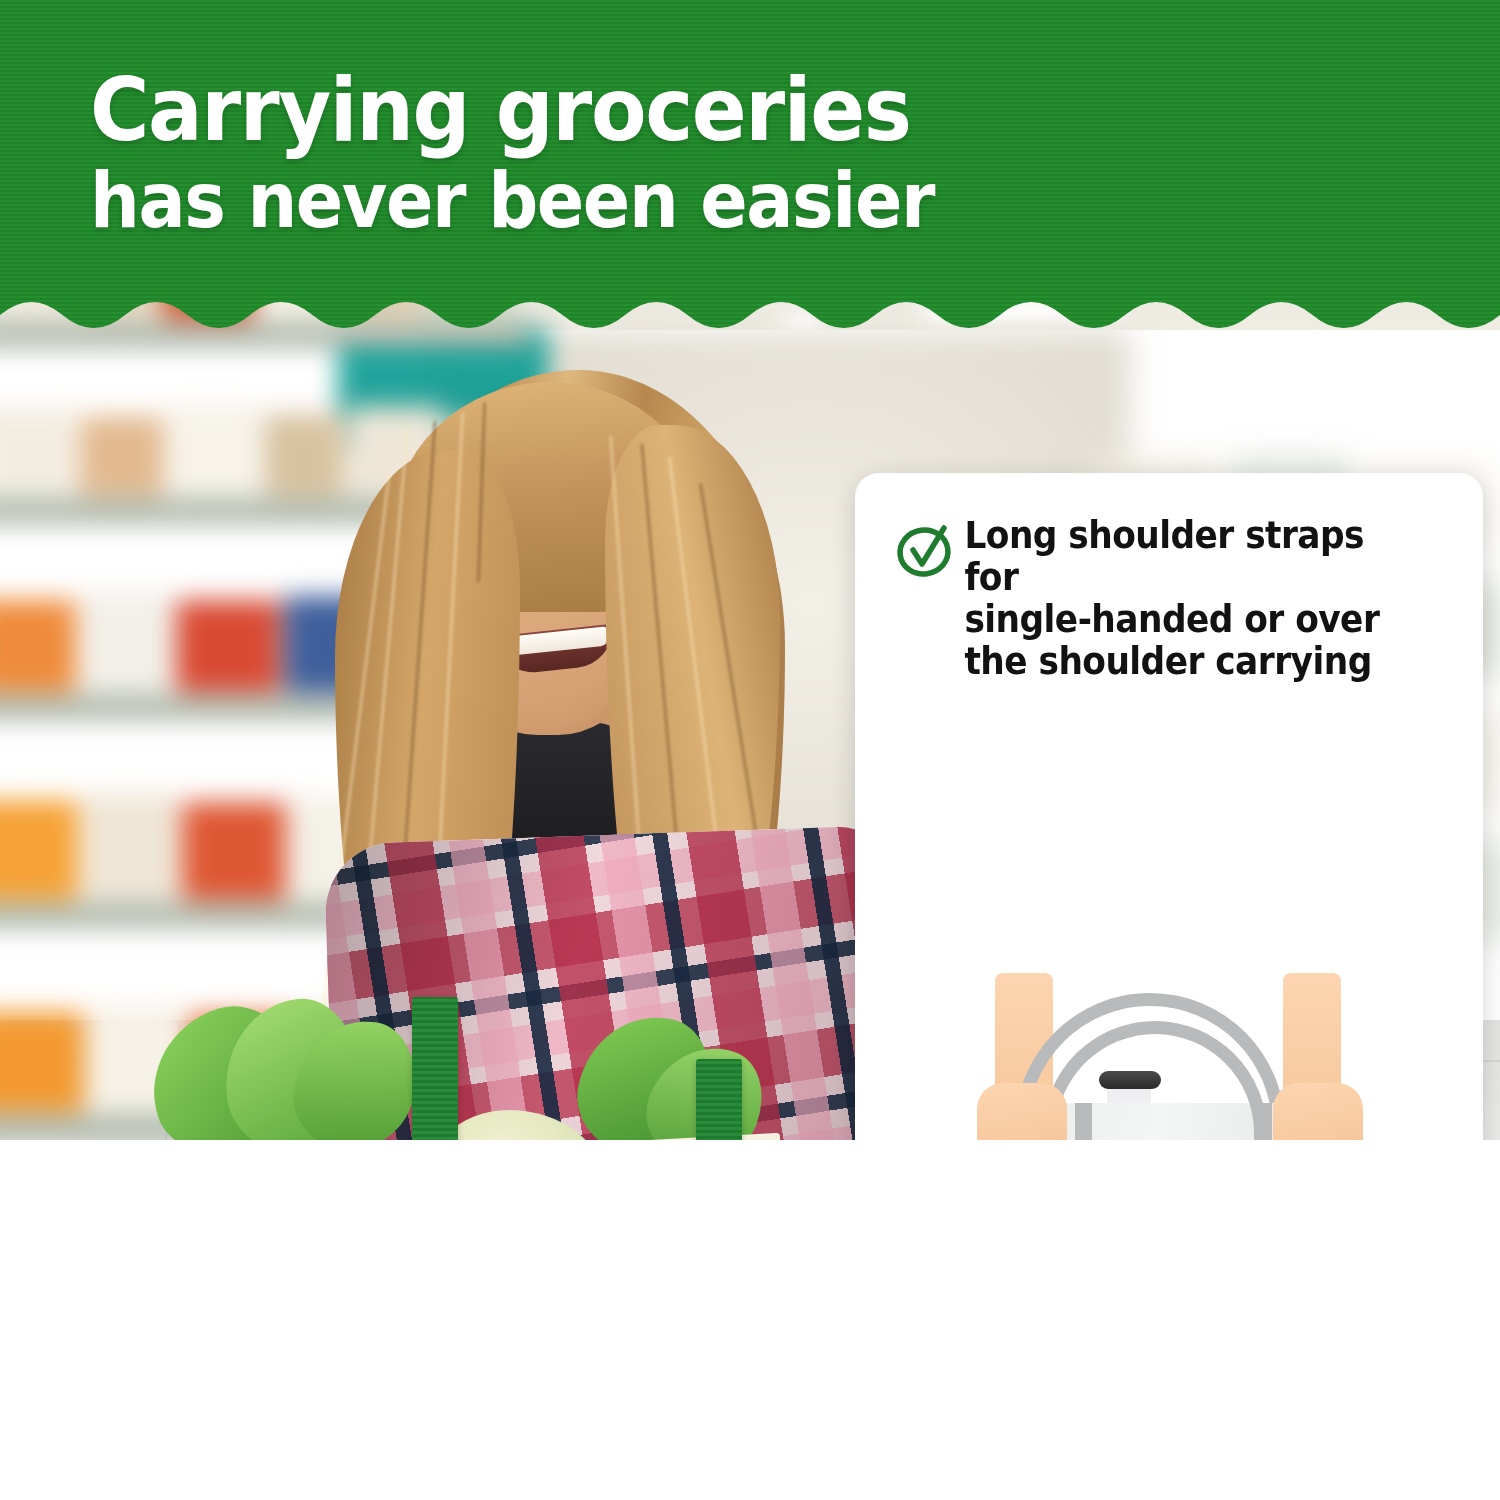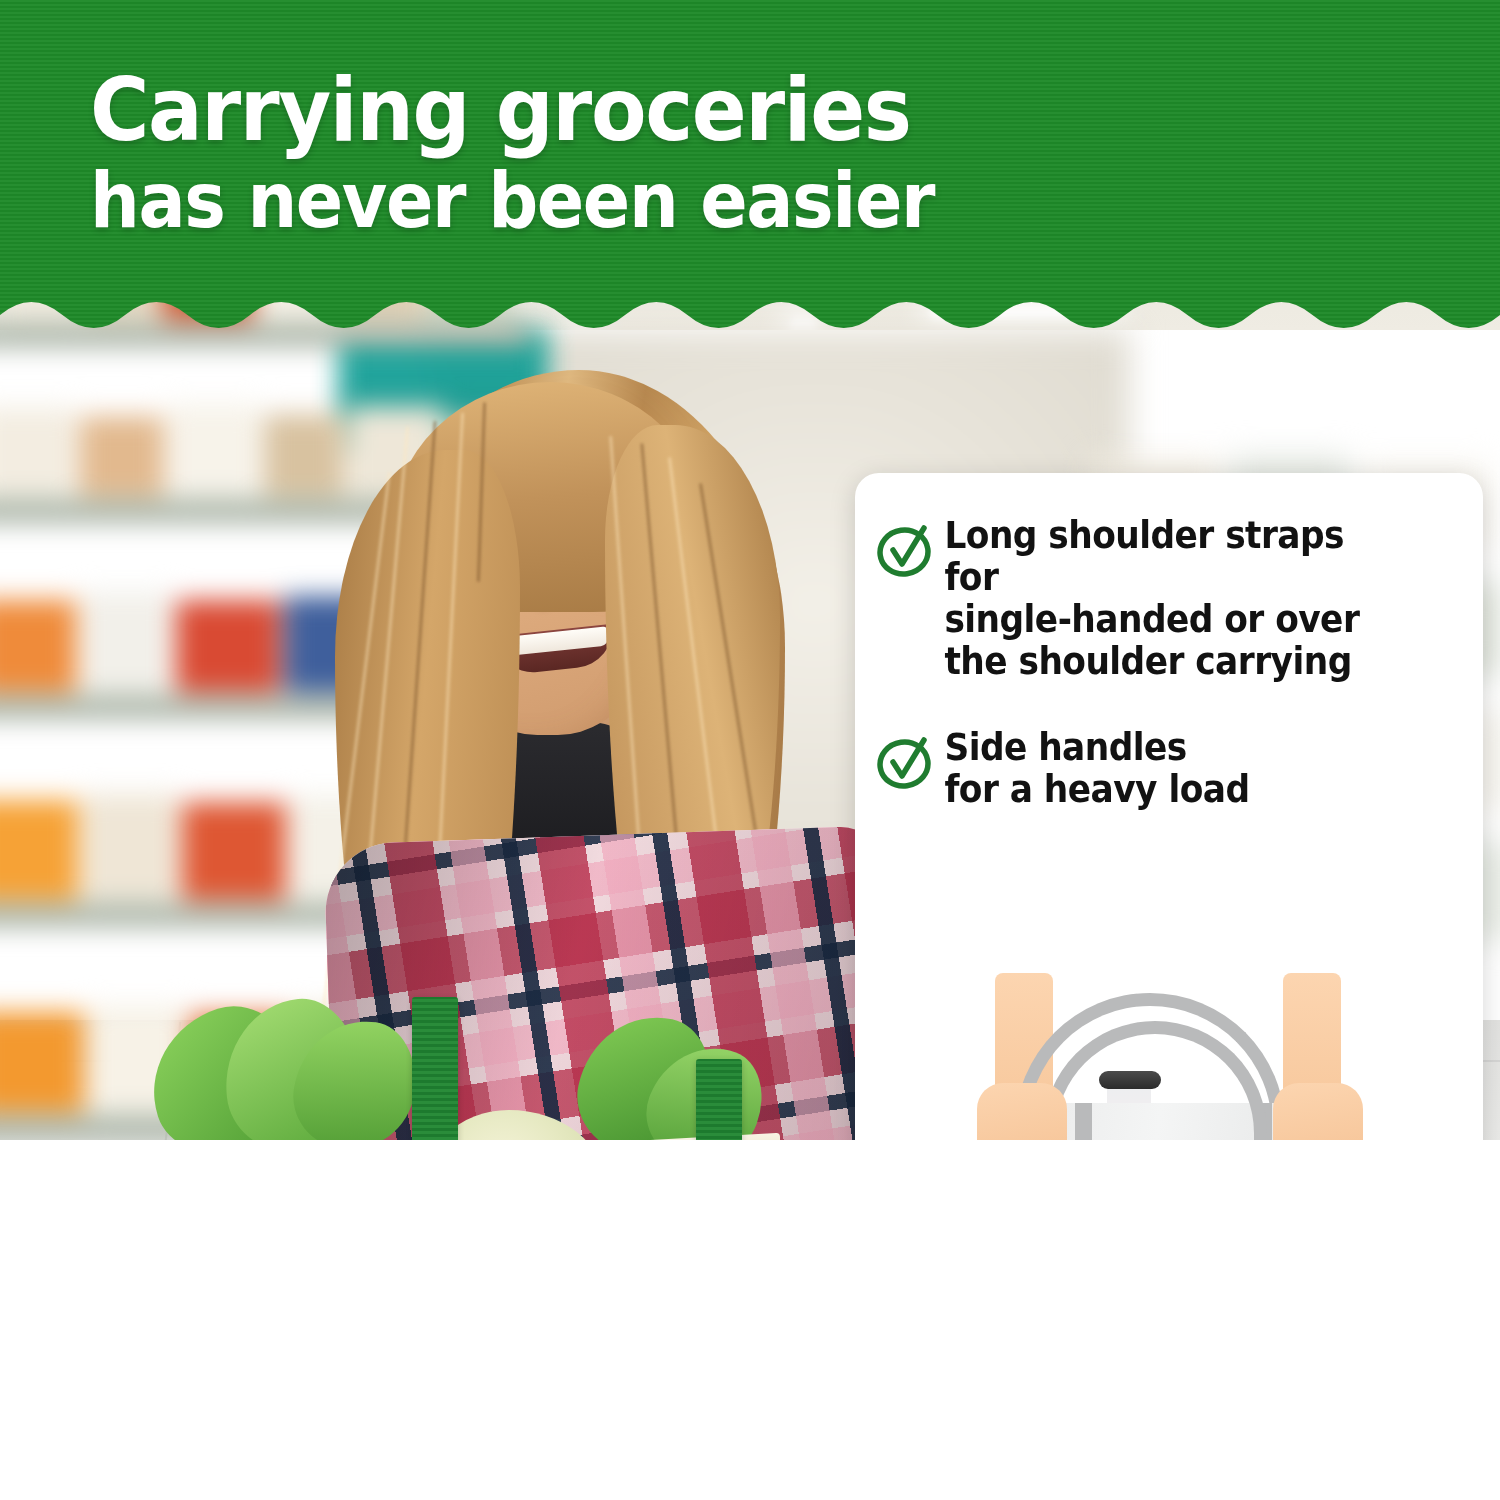--- a/index.html
+++ b/index.html
@@ -299,21 +299,21 @@
   .headline .l1{ display:block; font-size:88px; line-height:96px; transform:scaleX(.92); transform-origin:left center; }
   .headline .l2{ display:block; font-size:76px; line-height:86px; transform:scaleX(.92); transform-origin:left center; }
 
   
   .card{
     position:absolute; left:855px; top:473px; width:628px; height:901px;
     background:#ffffff; border-radius:24px;
     box-shadow:0 6px 26px rgba(0,0,0,.17);
     overflow:hidden;
   }
-  .features{ position:absolute; left:20px; top:42px; width:560px; }
+  .features{ position:absolute; left:40px; top:42px; width:560px; }
   .feature{ display:flex; align-items:flex-start; margin-bottom:44px; }
   .check-icon{ width:62px; flex:0 0 62px; margin-top:4px; }
   .feature-text{
     font-family:"DejaVu Sans", sans-serif;
     font-weight:bold;
     font-size:37px;
     line-height:42px;
     color:#121212;
     letter-spacing:-.6px;
     transform:scaleX(.93);
@@ -638,28 +638,20 @@
       <div class="feature">
         <svg class="check-icon" viewBox="0 0 62 62">
           <ellipse cx="29" cy="33" rx="24" ry="22" fill="none" stroke="#1f7c2f" stroke-width="5.5" transform="rotate(-8 29 33)" stroke-linecap="round"></ellipse>
           <path d="M18 31 L27 45 L49 9" fill="none" stroke="#1f7c2f" stroke-width="5.5" stroke-linecap="round" stroke-linejoin="round"></path>
         </svg>
         <div class="feature-text">Long shoulder straps for
 single-handed or over
 the shoulder carrying</div>
       </div>
 
-      <div class="feature">
-        <svg class="check-icon" viewBox="0 0 62 62">
-          <ellipse cx="29" cy="33" rx="24" ry="22" fill="none" stroke="#1f7c2f" stroke-width="5.5" transform="rotate(-8 29 33)" stroke-linecap="round"></ellipse>
-          <path d="M18 31 L27 45 L49 9" fill="none" stroke="#1f7c2f" stroke-width="5.5" stroke-linecap="round" stroke-linejoin="round"></path>
-        </svg>
-        <div class="feature-text">Side handles
-for a heavy load</div>
-      </div>
 
     </div>
 
     <div class="illus">
 
       <div class="ill-arm" style="left:120px;top:0px;height:150px;"></div>
       <div class="ill-arm" style="left:408px;top:0px;height:150px;"></div>
 
       <div class="ill-handle" style="left:140px;top:20px;width:270px;height:150px;"></div>
 

